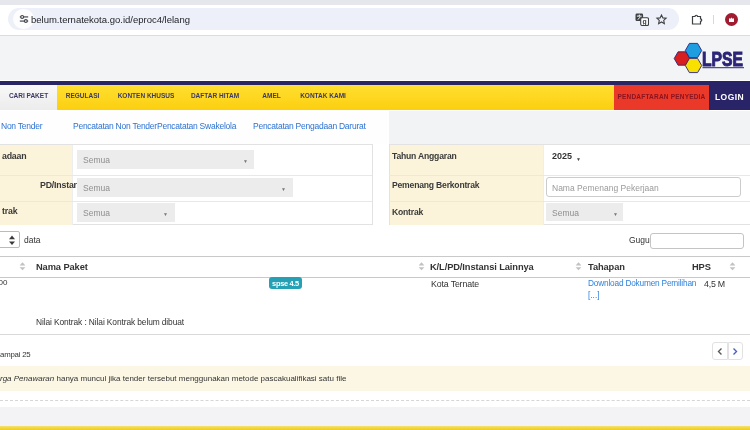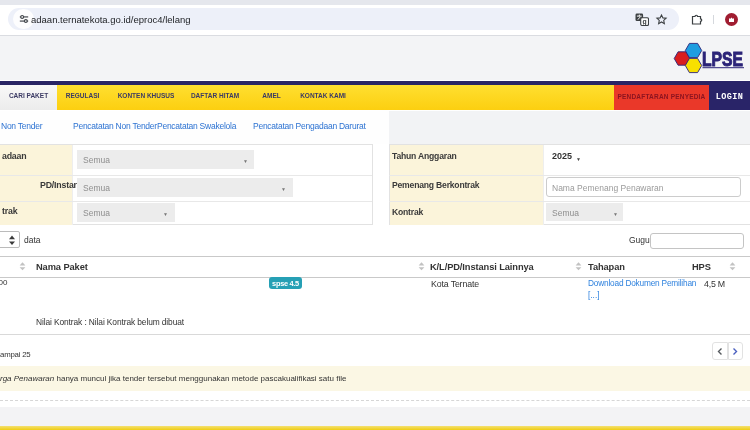--- a/index.html
+++ b/index.html
@@ -19,21 +19,21 @@
   <div class="abs" style="left:13px;top:9px;width:21px;height:20px;border-radius:10px;background:#fdfdfe;"></div>
 
   <svg class="abs" style="left:19px;top:14px;" width="10" height="10" viewBox="0 0 12 12">
     <g stroke="#41454a" stroke-width="1.4" fill="none">
       <line x1="1" y1="3.5" x2="11" y2="3.5"></line>
       <line x1="1" y1="8.5" x2="11" y2="8.5"></line>
       <circle cx="3.8" cy="3.5" r="1.7" fill="#fdfdfe"></circle>
       <circle cx="8.2" cy="8.5" r="1.7" fill="#fdfdfe"></circle>
     </g>
   </svg>
-  <div class="abs" style="left:31px;top:13.5px;font-size:9.5px;letter-spacing:0px;color:#1c1e22;">adaan.ternatekota.go.id/eproc4/lelang</div>
+  <div class="abs" style="left:31px;top:13.5px;font-size:9.5px;letter-spacing:0px;color:#1c1e22;">belum.ternatekota.go.id/eproc4/lelang</div>
 
   <svg class="abs" style="left:635px;top:13px;" width="14" height="13" viewBox="0 0 14 13">
     <rect x="0.5" y="0.5" width="7.6" height="7.6" rx="1.4" fill="#3c4043"></rect>
     <rect x="1.9" y="2.6" width="4.8" height="1" fill="#fff"></rect>
     <rect x="3.8" y="1.6" width="1" height="1.6" fill="#fff"></rect>
     <path d="M2.6 6.4 q1.7-0.5 2.6-2.6" stroke="#fff" stroke-width="0.9" fill="none"></path>
     <rect x="5.7" y="4.7" width="7.8" height="7.8" rx="1.4" fill="#fff" stroke="#3c4043" stroke-width="1.1"></rect>
     <text x="9.6" y="11" font-size="6.8" fill="#3c4043" text-anchor="middle" font-family="Liberation Sans" font-weight="bold">g</text>
   </svg>
 
@@ -71,21 +71,21 @@
     <span class="abs" style="left:28.5px;transform:translateX(-50%);white-space:nowrap;top:7.5px;">CARI PAKET</span>
     <span class="abs" style="left:82.5px;transform:translateX(-50%);white-space:nowrap;top:7.5px;">REGULASI</span>
     <span class="abs" style="left:146px;transform:translateX(-50%);white-space:nowrap;top:7.5px;">KONTEN KHUSUS</span>
     <span class="abs" style="left:215px;transform:translateX(-50%);white-space:nowrap;top:7.5px;">DAFTAR HITAM</span>
     <span class="abs" style="left:271.5px;transform:translateX(-50%);white-space:nowrap;top:7.5px;">AMEL</span>
     <span class="abs" style="left:323px;transform:translateX(-50%);white-space:nowrap;top:7.5px;">KONTAK KAMI</span>
   </div>
   <div class="abs" style="left:614px;top:84.5px;width:95px;height:25.5px;background:#ea3829;"></div>
   <div class="abs" style="left:614px;top:93px;width:95px;text-align:center;font-size:6.5px;font-weight:bold;color:#8c1420;letter-spacing:0.2px;">PENDAFTARAN PENYEDIA</div>
   <div class="abs" style="left:709px;top:80.5px;width:41px;height:29.5px;background:#292468;"></div>
-  <div class="abs" style="left:709px;top:91.5px;width:41px;text-align:center;font-size:8.5px;font-weight:bold;color:#ffffff;letter-spacing:0.4px;font-family:Liberation Mono, monospace;">LOGIN</div>
+  <div class="abs" style="left:709px;top:91.5px;width:41px;text-align:center;font-size:8.5px;font-weight:bold;color:#ffffff;letter-spacing:0.4px;">LOGIN</div>
 
   <div class="abs" style="left:0;top:110.5px;width:750px;height:33.5px;background:#f2f3f5;"></div>
   <div class="abs" style="left:0;top:110.5px;width:389px;height:33.5px;background:#fefefe;"></div>
   <div class="abs" style="top:120.5px;left:0;width:750px;font-size:8.5px;letter-spacing:-0.25px;color:#2d73d2;">
     <span class="abs" style="left:1px;">Non Tender</span>
     <span class="abs" style="left:56px;padding-left:17px;">Pencatatan Non Tender</span>
     <span class="abs" style="left:157px;">Pencatatan Swakelola</span>
     <span class="abs" style="left:253px;">Pencatatan Pengadaan Darurat</span>
   </div>
 
@@ -114,21 +114,21 @@
   <div class="abs" style="left:390px;top:175.5px;width:153.5px;height:25px;background:#fbf4da;border-right:1px solid #eee;"></div>
   <div class="abs" style="left:390px;top:201.5px;width:153.5px;height:23.5px;background:#fbf4da;border-right:1px solid #eee;"></div>
   <div class="abs" style="left:389px;top:174.5px;width:361px;height:1px;background:#e8e8e8;"></div>
   <div class="abs" style="left:389px;top:200.5px;width:361px;height:1px;background:#e8e8e8;"></div>
   <div class="abs" style="left:392px;top:151px;font-size:8.6px;font-weight:bold;color:#3a3a3a;letter-spacing:-0.2px;">Tahun Anggaran</div>
   <div class="abs" style="left:392px;top:180px;font-size:8.6px;font-weight:bold;color:#3a3a3a;letter-spacing:-0.2px;">Pemenang Berkontrak</div>
   <div class="abs" style="left:392px;top:207px;font-size:8.6px;font-weight:bold;color:#3a3a3a;letter-spacing:-0.2px;">Kontrak</div>
   <div class="abs" style="left:552px;top:151px;font-size:9px;font-weight:bold;color:#333;">2025</div>
   <div class="abs" style="left:576px;top:155.5px;font-size:5px;color:#444;">▼</div>
   <div class="abs" style="left:545.5px;top:177px;width:195px;height:20px;background:#fff;border:1px solid #ccc;border-radius:3px;"></div>
-  <div class="abs" style="left:552px;top:183px;font-size:8.5px;color:#9a9a9a;">Nama Pemenang Penawaran</div>
+  <div class="abs" style="left:552px;top:183px;font-size:8.5px;color:#9a9a9a;">Nama Pemenang Pekerjaan</div>
   <div class="abs" style="left:545.5px;top:203px;width:77px;height:18px;background:#ececec;"></div>
   <div class="abs" style="left:552px;top:208px;font-size:8.5px;color:#8e8e8e;">Semua</div>
   <div class="abs" style="left:613px;top:210.5px;font-size:5px;color:#777;">▼</div>
 
   <div class="abs" style="left:-15px;top:231px;width:35px;height:17px;border:1px solid #bbb;border-radius:2px;background:#fff;"></div>
   <svg class="abs" style="left:8px;top:235px;" width="8" height="11" viewBox="0 0 8 11">
     <path d="M4 0.5 L7 4.2 H1 z" fill="#3a3a3a"></path>
       <path d="M1 6.4 H7 L4 10.1 z" fill="#3a3a3a"></path>
   </svg>
   <div class="abs" style="left:24px;top:235px;font-size:8.5px;color:#333;">data</div>

